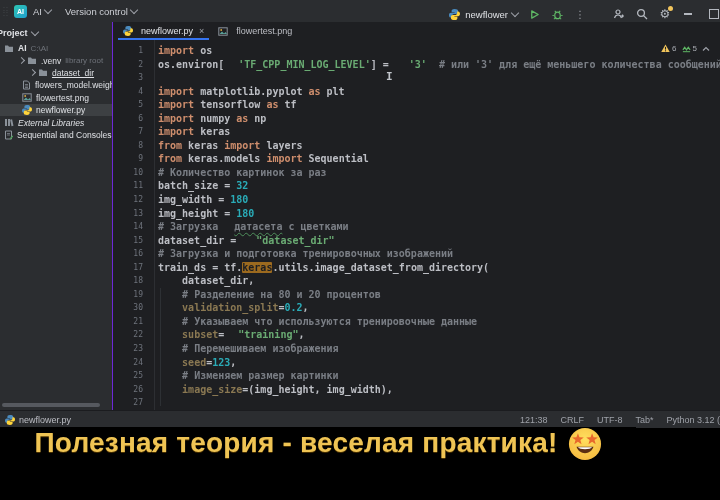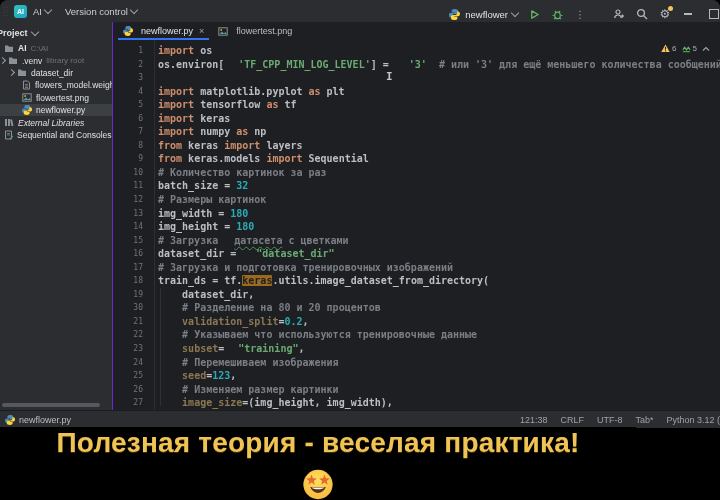--- a/index.html
+++ b/index.html
@@ -1,17 +1,17 @@
 <!DOCTYPE html>
 <html><head>
 <meta charset="utf-8">
 <style>
   html,body{margin:0;padding:0;background:#000;}
   .screen{position:relative;width:720px;height:500px;overflow:hidden;background:#000;
-          font-family:"Liberation Sans",sans-serif;border-radius:8px;-webkit-font-smoothing:antialiased;}
+          font-family:"Liberation Sans",sans-serif;-webkit-font-smoothing:antialiased;}
   
   .ide{position:absolute;left:0;top:0;width:720px;height:427px;background:#1e1f22;}
   .toolbar{position:absolute;left:0;top:0;width:720px;height:22px;background:#2b2d30;
            border-bottom:1px solid #1b1c1f;display:flex;align-items:center;white-space:nowrap;}
   .tb-left{display:flex;align-items:center;gap:6px;padding-left:3px;}
   .drag-dots{color:#54565b;font-size:7px;letter-spacing:1px;line-height:5px;width:5px;}
   .ai-logo{width:13px;height:13px;border-radius:3px;background:linear-gradient(135deg,#2ec5b2,#1f9fcf);
            color:#fff;font-size:7px;font-weight:bold;display:flex;align-items:center;justify-content:center;}
   .menu-item{color:#ced0d6;font-size:9.5px;display:flex;align-items:center;gap:3px;}
   .chev{width:5px;height:5px;border-right:1px solid #9da0a8;border-bottom:1px solid #9da0a8;
@@ -62,21 +62,21 @@
   .insp-grp{display:flex;align-items:center;gap:2px;}
   .ibeam{position:absolute;left:273px;top:30px;color:#c2c6cc;
          font-family:"DejaVu Sans Mono",monospace;font-size:11px;font-weight:bold;}
   
   .statusbar{position:absolute;left:0;top:410px;width:720px;height:17px;background:#2b2d30;
              border-top:1px solid #1b1c1f;display:flex;align-items:center;font-size:9px;color:#9ea1a8;}
   .status-left{display:flex;align-items:center;gap:4px;padding-left:5px;color:#bcbec4;}
   .status-right{position:absolute;right:0;display:flex;gap:13px;padding-right:0;white-space:nowrap;overflow:hidden;max-width:340px;}
   
   .banner{position:absolute;left:0;top:427px;width:636px;height:73px;background:#000;
-          display:flex;align-items:center;justify-content:center;gap:10px;flex-direction:column;}
+          display:flex;justify-content:center;gap:10px;}
   .banner-text{color:#efc454;font-size:28px;font-weight:bold;letter-spacing:0.2px;
                text-shadow:0 1px 0 rgba(130,85,0,0.55);}
 </style>
 </head>
 <body>
 
 <div class="screen">
   <div class="ide">
 
     <div class="toolbar">
@@ -149,31 +149,31 @@
       <div id="tree">
           <div class="tree-row" style="padding-left: 4px;">
             <span class="tree-ico">
               <svg width="10" height="9" viewBox="0 0 10 9">
                 <path d="M1 1.5h3l1 1.2h4v5.3H1z" fill="#8a9199"></path>
               </svg>
             </span>
             <span style="font-weight:bold">AI</span>
             <span class="tree-ann">C:\AI</span>
           </div>
-          <div class="tree-row" style="">
+          <div class="tree-row" style=" margin-left: 19px;">
             <span class="tree-chev"></span>
             <span class="tree-ico">
               <svg width="10" height="9" viewBox="0 0 10 9">
                 <path d="M1 1.5h3l1 1.2h4v5.3H1z" fill="#8a9199"></path>
               </svg>
             </span>
             <span>.venv</span>
             <span class="tree-ann">library root</span>
           </div>
-          <div class="tree-row" style="padding-left: 9px;">
+          <div class="tree-row" style="padding-left: 30px; text-decoration: underline;">
             <span class="tree-chev"></span>
             <span class="tree-ico">
               <svg width="10" height="9" viewBox="0 0 10 9">
                 <path d="M1 1.5h3l1 1.2h4v5.3H1z" fill="#8a9199"></path>
               </svg>
             </span>
             <span>dataset_dir</span>
           </div>
           <div class="tree-row" style="padding-left: 22px;">
             <span class="tree-ico">
@@ -281,27 +281,26 @@
             <div>27</div>
           </div>
         <div class="gutter-sep"></div>
         <div class="indent-guide" style="top:248px;bottom:4px;"></div>
         <div class="code" id="code">
             <div class="code-line"><span class="kw">import</span><span class="pln"> os</span></div>
             <div class="code-line"><span class="pln">os.environ[</span><span class="str">'TF_CPP_MIN_LOG_LEVEL'</span><span class="pln">] = </span><span class="str">'3'</span><span class="pln">  </span><span class="com"># или '3' для ещё меньшего количества сообщений</span></div>
             <div class="code-line"></div>
             <div class="code-line"><span class="kw">import</span><span class="pln"> matplotlib.pyplot </span><span class="kw">as</span><span class="pln"> plt</span></div>
             <div class="code-line"><span class="kw">import</span><span class="pln"> tensorflow </span><span class="kw">as</span><span class="pln"> tf</span></div>
+            <div class="code-line"><span class="kw">import</span><span class="pln"> numpy </span><span class="kw">as</span><span class="pln"> np</span></div>
             <div class="code-line"><span class="kw">import</span><span class="pln"> keras</span></div>
-            <div class="code-line"><span class="kw">import</span><span class="pln"> numpy </span><span class="kw">as</span><span class="pln"> np</span></div>
             <div class="code-line"><span class="kw">from</span><span class="pln"> keras </span><span class="kw">import</span><span class="pln"> layers</span></div>
             <div class="code-line"><span class="kw">from</span><span class="pln"> keras.models </span><span class="kw">import</span><span class="pln"> Sequential</span></div>
             <div class="code-line"><span class="com"># Количество картинок за раз</span></div>
             <div class="code-line"><span class="pln">batch_size = </span><span class="num">32</span></div>
-            <div class="code-line"><span class="com"># Размеры картинок</span></div>
             <div class="code-line"><span class="pln">img_width = </span><span class="num">180</span></div>
             <div class="code-line"><span class="pln">img_height = </span><span class="num">180</span></div>
             <div class="code-line"><span class="com"># Загрузка </span><span class="typo">датасета</span><span class="com"> с цветками</span></div>
             <div class="code-line"><span class="pln">dataset_dir = </span><span class="str">"dataset_dir"</span></div>
             <div class="code-line"><span class="com"># Загрузка и подготовка тренировочных изображений</span></div>
             <div class="code-line"><span class="pln">train_ds = tf.</span><span class="hl">keras</span><span class="pln">.utils.image_dataset_from_directory(</span></div>
             <div class="code-line"><span class="pln">    dataset_dir,</span></div>
             <div class="code-line"><span class="pln">    </span><span class="com"># Разделение на 80 и 20 процентов</span></div>
             <div class="code-line"><span class="pln">    </span><span class="prm">validation_split</span><span class="pln">=</span><span class="num">0.2</span><span class="pln">,</span></div>
             <div class="code-line"><span class="pln">    </span><span class="com"># Указываем что используются тренировочные данные</span></div>

